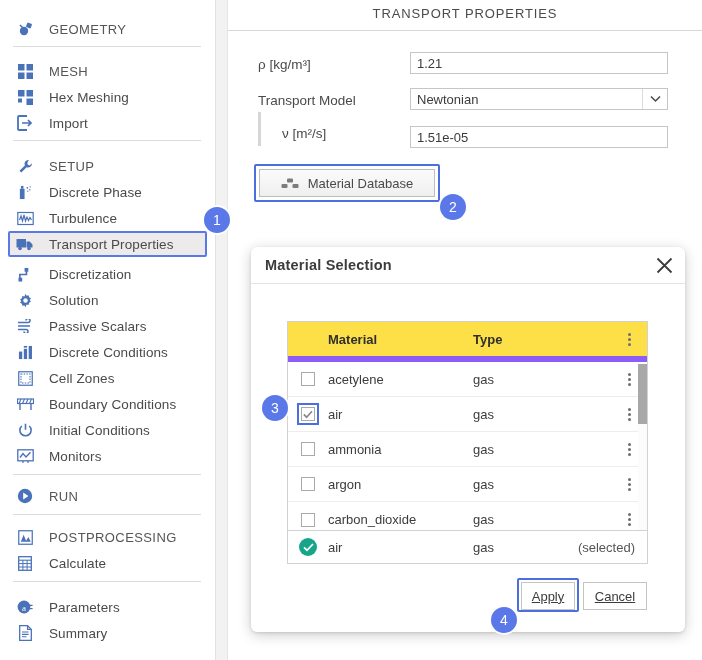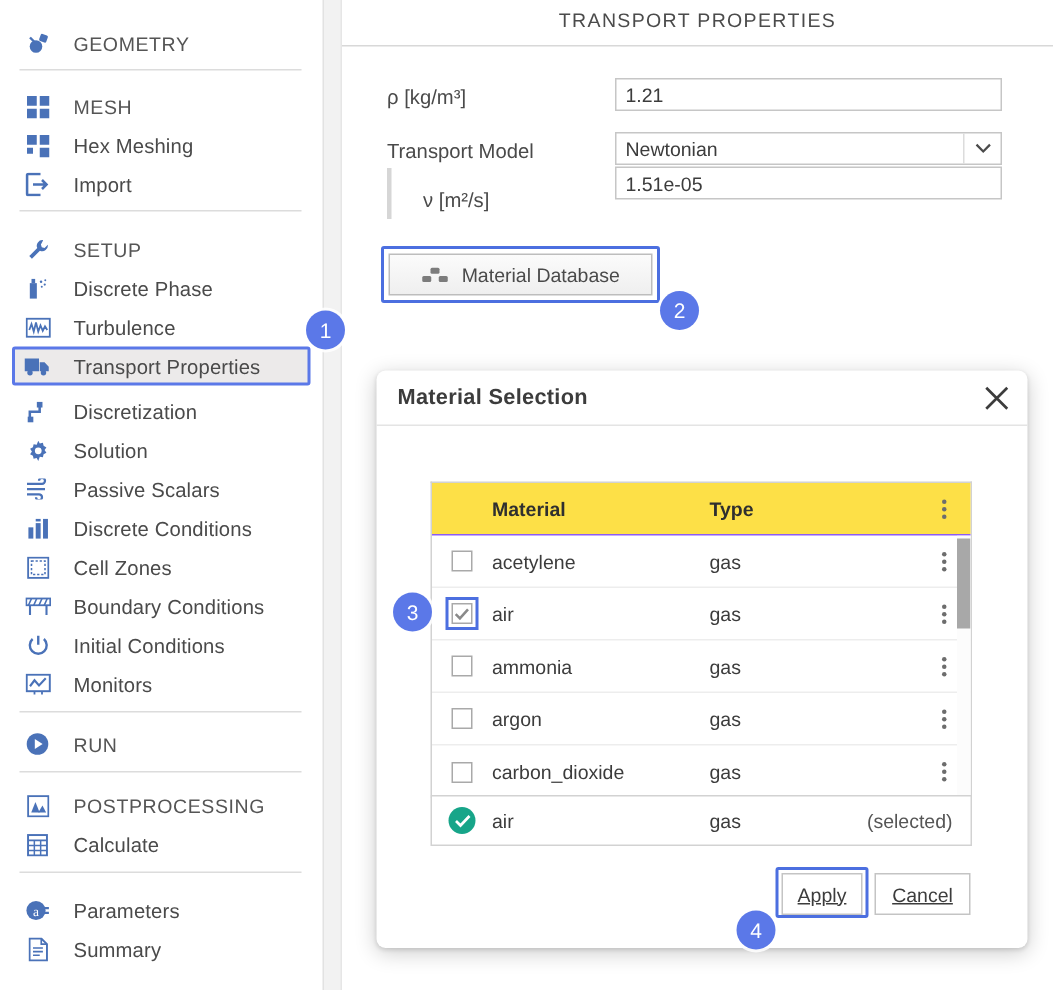--- a/index.html
+++ b/index.html
@@ -215,21 +215,21 @@
     align-items: center;
     font-weight: bold;
     font-size: 13px;
     color: #2f2f2f;
     box-sizing: border-box;
   }
   .tbody {
     position: relative;
     height: 175px;
     overflow: hidden;
-    border-top: 1px solid #8b5cf6;
+    border-top: 6px solid #8b5cf6;
     background: #fff;
   }
   .trow {
     height: 35px;
     display: flex;
     align-items: center;
     border-bottom: 1px solid #ededed;
     box-sizing: border-box;
     font-size: 13px;
     color: #3c3c3c;
@@ -595,21 +595,21 @@
       <span>Newtonian</span>
       <span class="caret">
         <svg width="11" height="8" viewBox="0 0 11 8">
             <path d="M1 1.4 L5.5 6 L10 1.4" fill="none" stroke="#4b4b4b" stroke-width="1.5"></path>
           </svg>
       </span>
     </div>
 
     <div class="indent-bar" style="left:30px; top:112px; height:34px;"></div>
     <div class="form-label" style="left:54px; top:126px;">ν [m²/s]</div>
-    <div class="field" style="left:182px; top:111px; width:258px;">1.51e-05</div>
+    <div class="field" style="left:182px; top:126px; width:258px;">1.51e-05</div>
 
     <div class="mat-db-outline" style="left:26px; top:164px; width:186px; height:38px;"></div>
     <div class="mat-db-btn" style="left:31px; top:169px; width:176px; height:28px;">
       <span class="ic">
         <svg width="18" height="11" viewBox="0 0 18 11">
             <rect x="6" y="0.5" width="6" height="4" rx="1" fill="#7c7c7c"></rect>
             <rect x="0.5" y="6" width="6" height="4" rx="1" fill="#7c7c7c"></rect>
             <rect x="11.5" y="6" width="6" height="4" rx="1" fill="#7c7c7c"></rect>
           </svg>
       </span>

